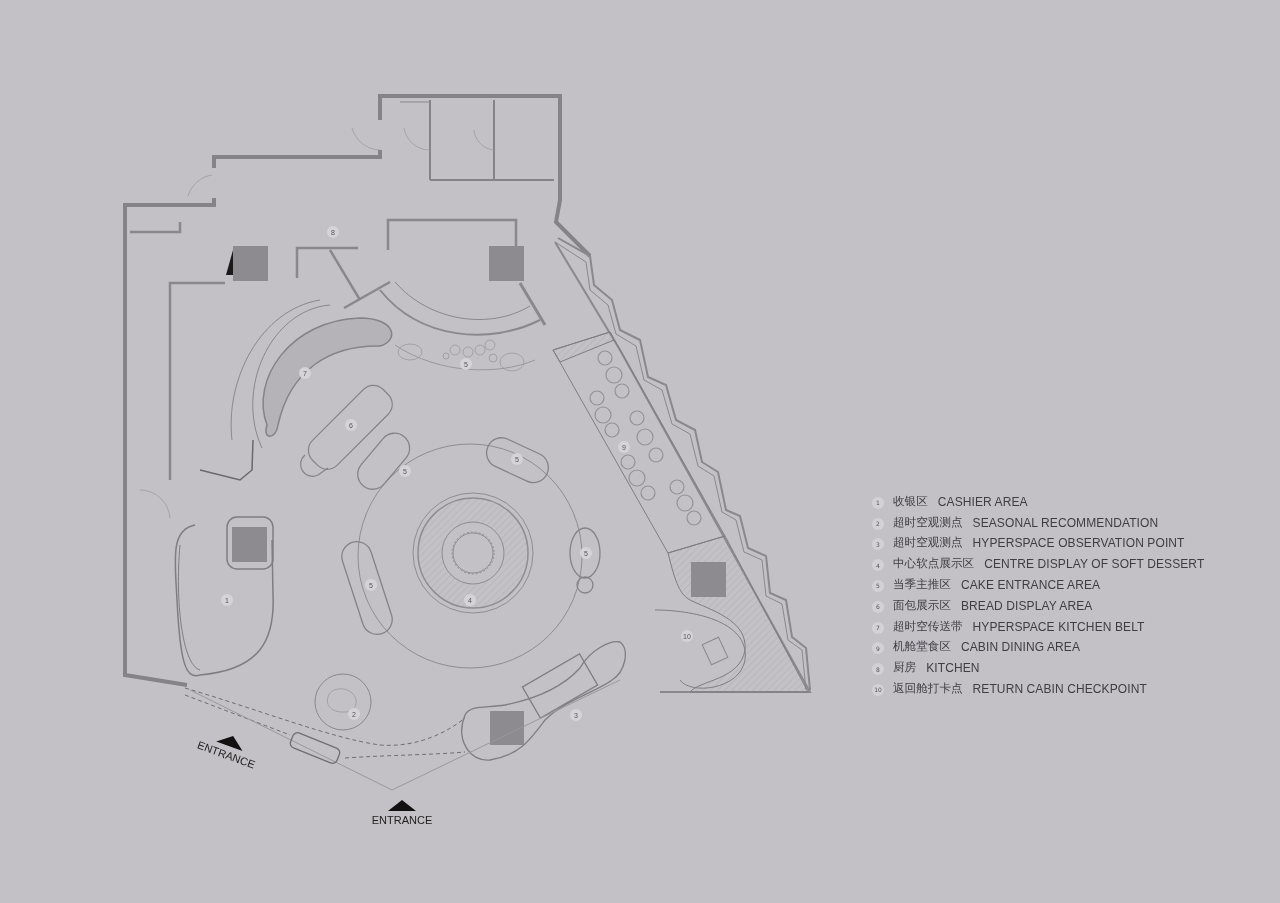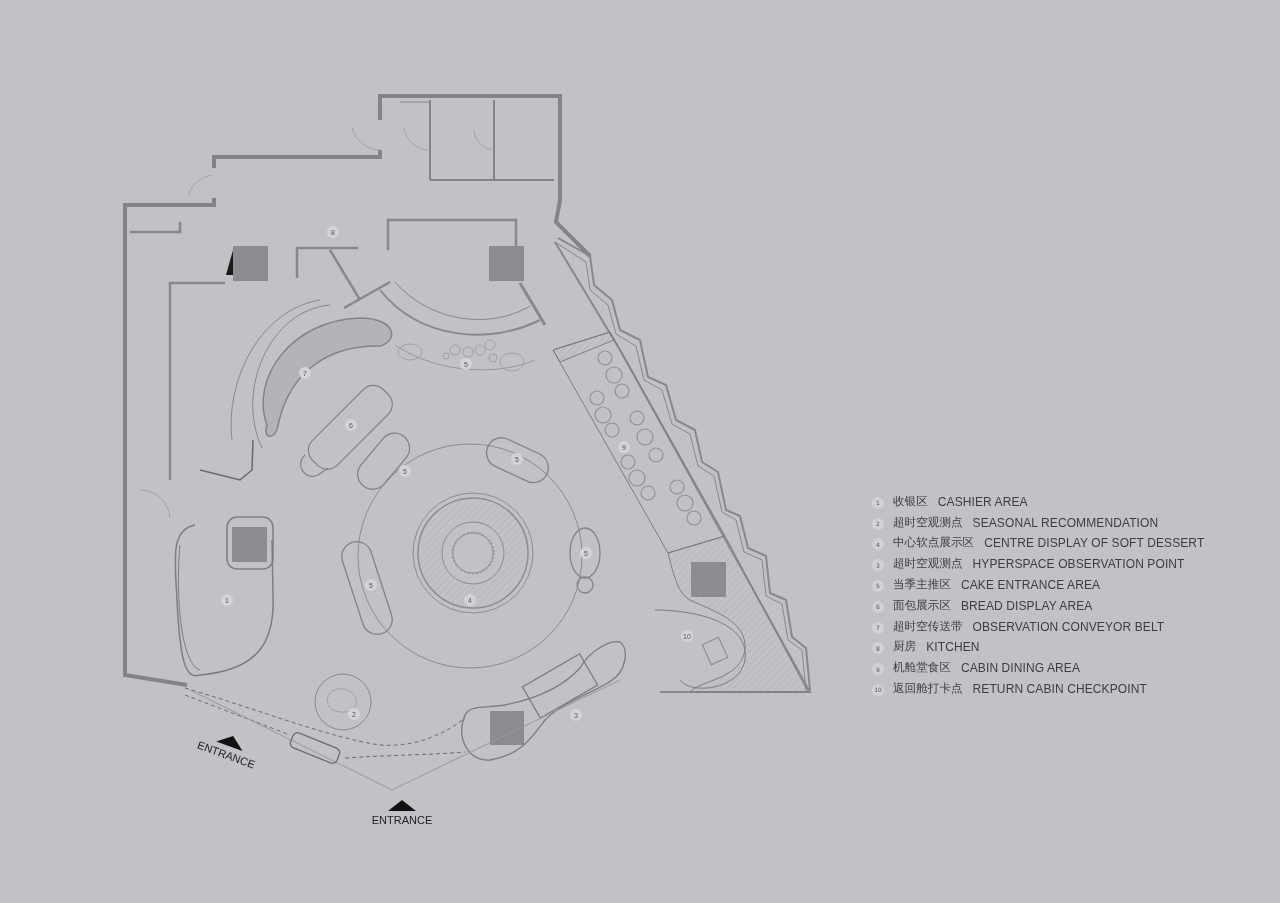--- a/index.html
+++ b/index.html
@@ -237,52 +237,52 @@
       <span class="legend-num">1</span>
       <span class="legend-cn">收银区</span>
       <span class="legend-en">CASHIER AREA</span>
     </div>
     <div class="legend-row">
       <span class="legend-num">2</span>
       <span class="legend-cn">超时空观测点</span>
       <span class="legend-en">SEASONAL RECOMMENDATION</span>
     </div>
     <div class="legend-row">
+      <span class="legend-num">3</span>
+      <span class="legend-cn">超时空观测点</span>
+      <span class="legend-en">HYPERSPACE OBSERVATION POINT</span>
+    </div>
+    <div class="legend-row">
       <span class="legend-num">4</span>
       <span class="legend-cn">中心软点展示区</span>
       <span class="legend-en">CENTRE DISPLAY OF SOFT DESSERT</span>
     </div>
     <div class="legend-row">
-      <span class="legend-num">3</span>
-      <span class="legend-cn">超时空观测点</span>
-      <span class="legend-en">HYPERSPACE OBSERVATION POINT</span>
-    </div>
-    <div class="legend-row">
       <span class="legend-num">5</span>
       <span class="legend-cn">当季主推区</span>
       <span class="legend-en">CAKE ENTRANCE AREA</span>
     </div>
     <div class="legend-row">
       <span class="legend-num">6</span>
       <span class="legend-cn">面包展示区</span>
       <span class="legend-en">BREAD DISPLAY AREA</span>
     </div>
     <div class="legend-row">
       <span class="legend-num">7</span>
       <span class="legend-cn">超时空传送带</span>
-      <span class="legend-en">OBSERVATION CONVEYOR BELT</span>
+      <span class="legend-en">HYPERSPACE KITCHEN BELT</span>
+    </div>
+    <div class="legend-row">
+      <span class="legend-num">9</span>
+      <span class="legend-cn">机舱堂食区</span>
+      <span class="legend-en">CABIN DINING AREA</span>
     </div>
     <div class="legend-row">
       <span class="legend-num">8</span>
       <span class="legend-cn">厨房</span>
       <span class="legend-en">KITCHEN</span>
     </div>
     <div class="legend-row">
-      <span class="legend-num">9</span>
-      <span class="legend-cn">机舱堂食区</span>
-      <span class="legend-en">CABIN DINING AREA</span>
-    </div>
-    <div class="legend-row">
       <span class="legend-num">10</span>
       <span class="legend-cn">返回舱打卡点</span>
       <span class="legend-en">RETURN CABIN CHECKPOINT</span>
     </div>
   </div>
 
 </body></html>

